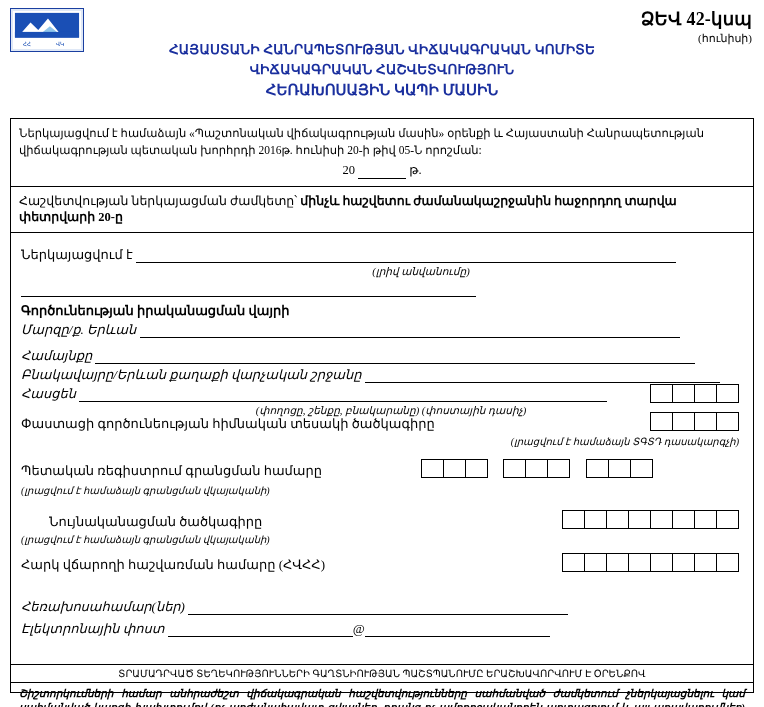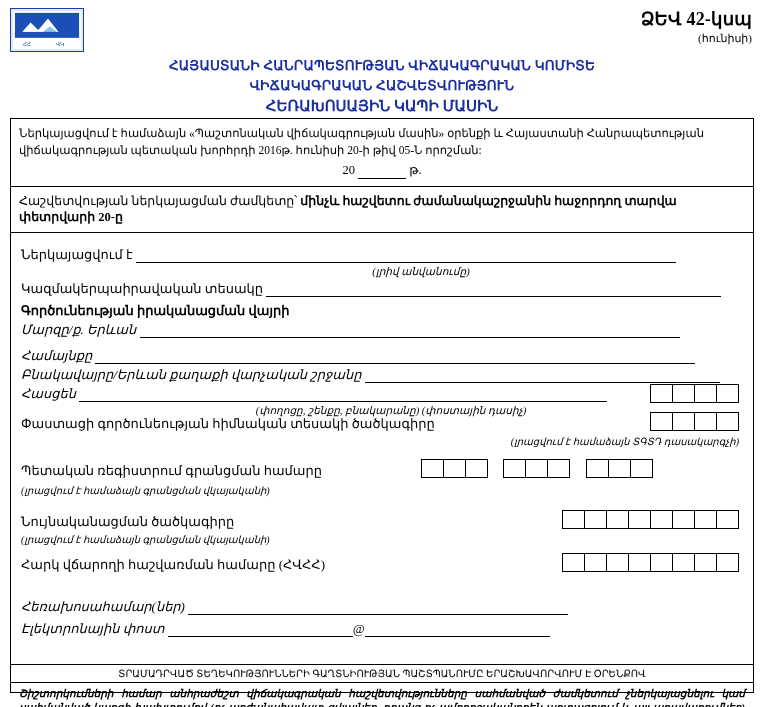--- a/index.html
+++ b/index.html
@@ -50,21 +50,21 @@
     letter-spacing: 0.2px;
   }
   .form-code .sub {
     font-size: 11px;
     margin-top: 2px;
   }
   .title-block {
     position: absolute;
     left: 0;
     right: 0;
-    top: 56px;
+    top: 40px;
     text-align: center;
   }
   .title-block .t1 {
     font-size: 13.5px;
     font-weight: bold;
     color: #1a2f9e;
     letter-spacing: 0.2px;
     line-height: 1.45;
   }
   .title-block .t3 {
@@ -210,21 +210,20 @@
 
     <div class="body-area">
 
       <div class="row" style="margin-top:4px;">
         <span class="lbl">Ներկայացվում է</span>
         <span class="dot-line" style="width:540px;"></span>
       </div>
       <div class="caption" style="width:560px; margin-left:120px; margin-bottom:4px;">(լրիվ անվանումը)</div>
 
       <div class="row">
-        <span class="lbl">Կազմակերպաիրավական տեսակը</span>
         <span class="dot-line" style="width:455px;"></span>
       </div>
 
       <div class="row bold" style="margin-top:6px;">Գործունեության իրականացման վայրի</div>
 
       <div class="row ital" style="margin-top:3px;">
         <span class="lbl">Մարզը/ք. Երևան</span>
         <span class="dot-line" style="width:540px;"></span>
       </div>
 
@@ -276,21 +275,21 @@
           </span>
           <span class="boxes" style="margin-left:12px;">
             <span></span>
               <span></span>
               <span></span>
           </span>
         </span>
       </div>
       <div class="small-note" style="margin-top:6px;">(լրացվում է համաձայն գրանցման վկայականի)</div>
 
-      <div class="row" style="margin-top:18px;">
+      <div class="row" style="margin-top:18px;margin-left:28px;">
         <span class="lbl">Նույնականացման ծածկագիրը</span>
         <span class="boxes" style="position:absolute; right:4px; top:-4px;">
           <span></span>
             <span></span>
             <span></span>
             <span></span>
             <span></span>
             <span></span>
             <span></span>
             <span></span>

